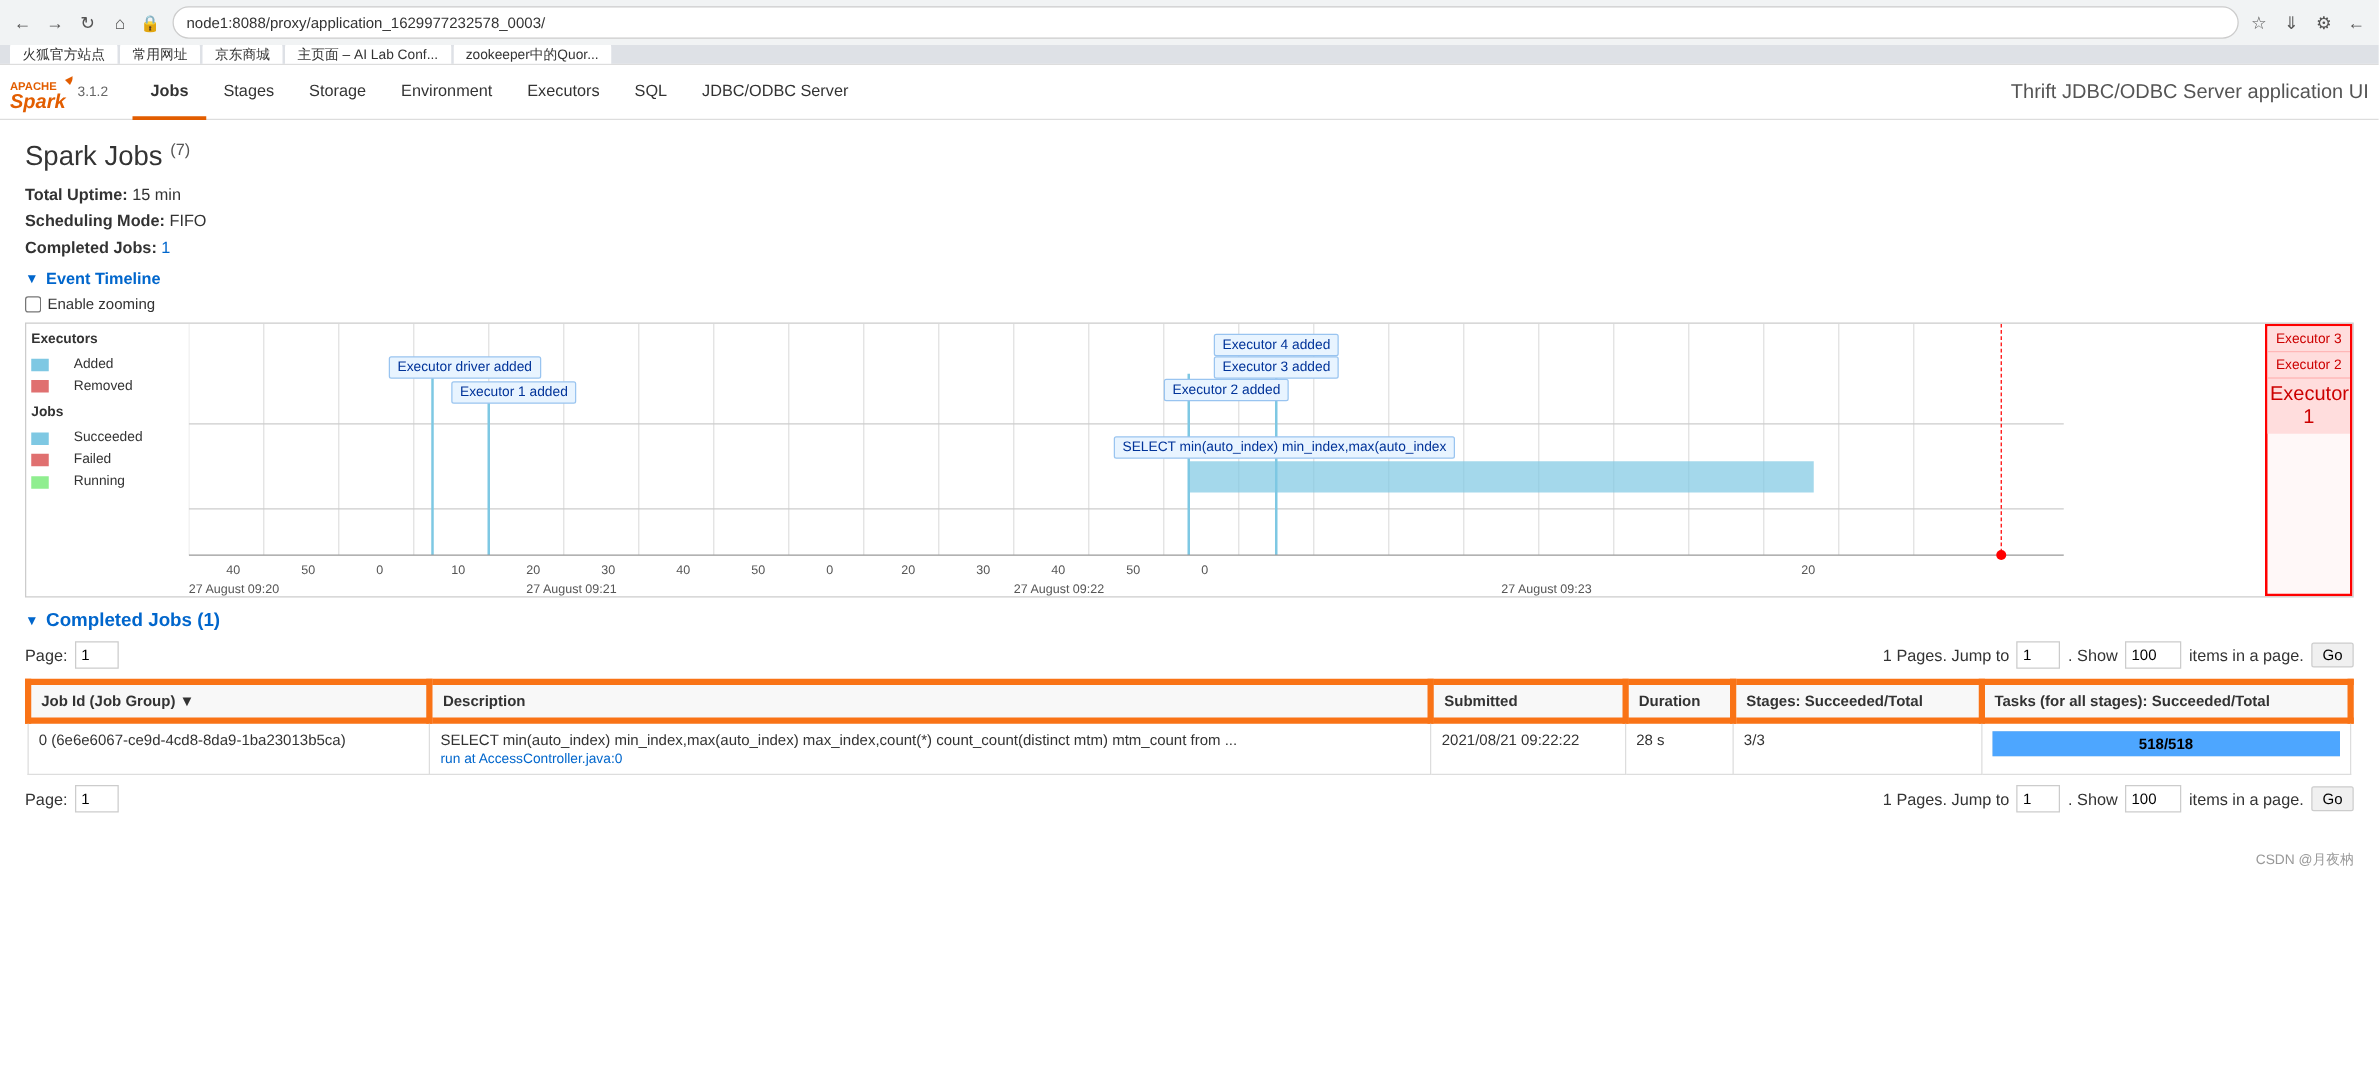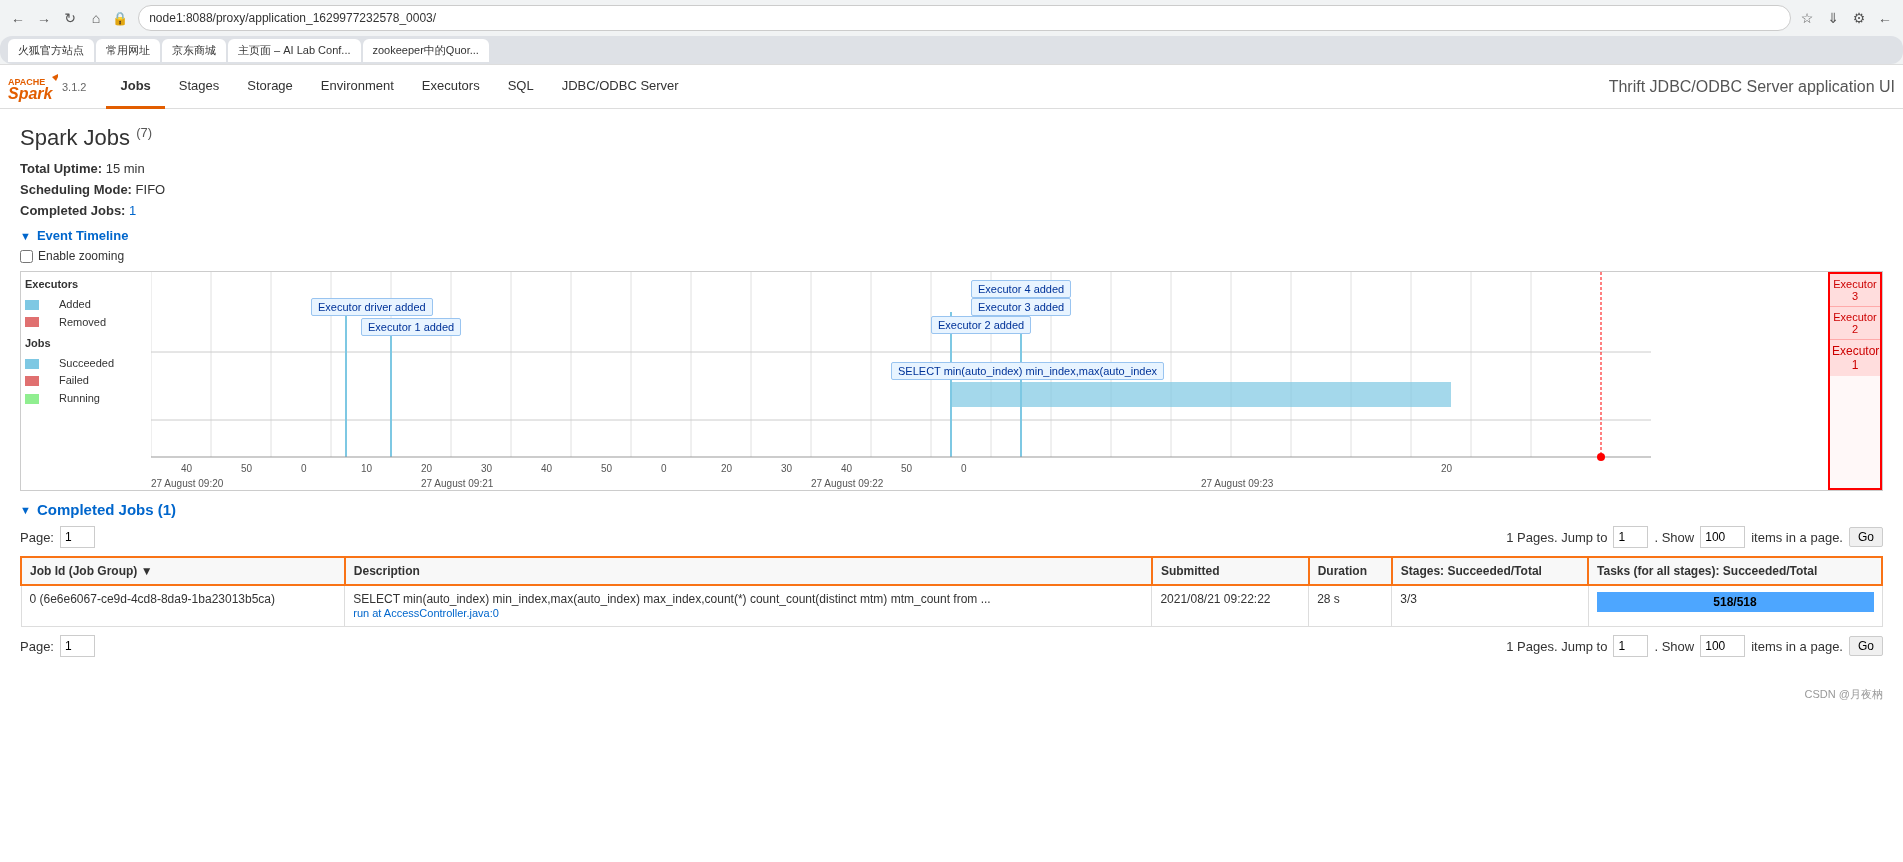--- a/index.html
+++ b/index.html
@@ -13,22 +13,22 @@
     .browser-toolbar {
       display: flex; align-items: center; padding: 4px 8px; gap: 6px;
       background: #f1f3f4; height: 36px;
     }
     .browser-btn { width: 20px; height: 20px; border: none; background: transparent; cursor: pointer; font-size: 14px; color: #555; }
     .address-bar {
       flex: 1; height: 26px; border: 1px solid #ccc; border-radius: 13px;
       padding: 0 10px; font-size: 12px; background: #fff; color: #333;
     }
     .browser-tabs {
-      display: flex; align-items: center; height: 28px; background: #dee1e6; padding: 0 8px; gap: 2px;
-      font-size: 11px; overflow: hidden; border-radius: 12px;
+      display: flex; align-items: center; height: 15px; background: #dee1e6; padding: 0 8px; gap: 2px;
+      font-size: 11px; overflow: hidden;
     }
     .browser-tab {
       background: #fff; border-radius: 6px 6px 0 0; padding: 4px 10px; font-size: 11px;
       white-space: nowrap; overflow: hidden; text-overflow: ellipsis; max-width: 160px;
     }
 
     
     .spark-nav {
       display: flex; align-items: center; border-bottom: 1px solid #ddd;
       background: #fff; height: 44px; padding: 0 8px;
@@ -87,21 +87,21 @@
     }
     .pagination-right { margin-left: auto; display: flex; align-items: center; gap: 6px; justify-content: flex-end; }
     .go-btn {
       background: #f0f0f0; border: 1px solid #ccc; padding: 2px 8px;
       cursor: pointer; font-size: 12px; border-radius: 2px;
     }
 
     
     .jobs-table { width: 100%; border-collapse: collapse; font-size: 12px; }
     .jobs-table th {
-      background: #f8f8f8; border: 2px solid #f97316; padding: 6px 8px;
+      background: #f8f8f8; border: 5px solid #f97316; padding: 6px 8px;
       text-align: left; font-weight: bold; white-space: nowrap;
     }
     .jobs-table td {
       border: 1px solid #ddd; padding: 6px 8px; vertical-align: top;
     }
 
     .description-text { color: #333; font-size: 12px; }
     .run-at-link { color: #0066cc; font-size: 11px; cursor: pointer; }
 
     .tasks-bar-container {
@@ -320,24 +320,24 @@
     <div class="tooltip-box" style="left: calc(130px + 820px); top: 26px;">
       <span>Executor 3 added</span>
     </div>
     <div class="tooltip-box" style="left: calc(130px + 780px); top: 44px;">
       <span>Executor 2 added</span>
     </div>
     <div class="tooltip-box" style="left: calc(130px + 740px); top: 90px;">
       <span>SELECT min(auto_index) min_index,max(auto_index</span>
     </div>
 
-    <div style="position:absolute; right:0; top:0; bottom:0; width:54px; border:2px solid red; background:#fff8f8;">
+    <div style="position:absolute; right:0; top:0; bottom:0; width:70px; border:2px solid red; background:#fff8f8;">
       <div style="padding: 4px 2px; font-size:11px; background:#fdd; border-bottom:1px solid #faa; color:#cc0000; text-align:center;">Executor 3</div>
       <div style="padding: 4px 2px; font-size:11px; background:#fdd; border-bottom:1px solid #faa; color:#cc0000; text-align:center;">Executor 2</div>
-      <div style="padding: 4px 2px; font-size:12px; background:#fdd; color:#cc0000; text-align:center;">Executor 1</div>
+      <div style="padding: 4px 2px; font-size:16px; background:#fdd; color:#cc0000; text-align:center;">Executor 1</div>
     </div>
 
   </div>
 
   <div class="completed-jobs-section">
     <div class="section-header completed-jobs-header">
       <span class="arrow">▼</span>
       <span>Completed Jobs (1)</span>
     </div>
 

